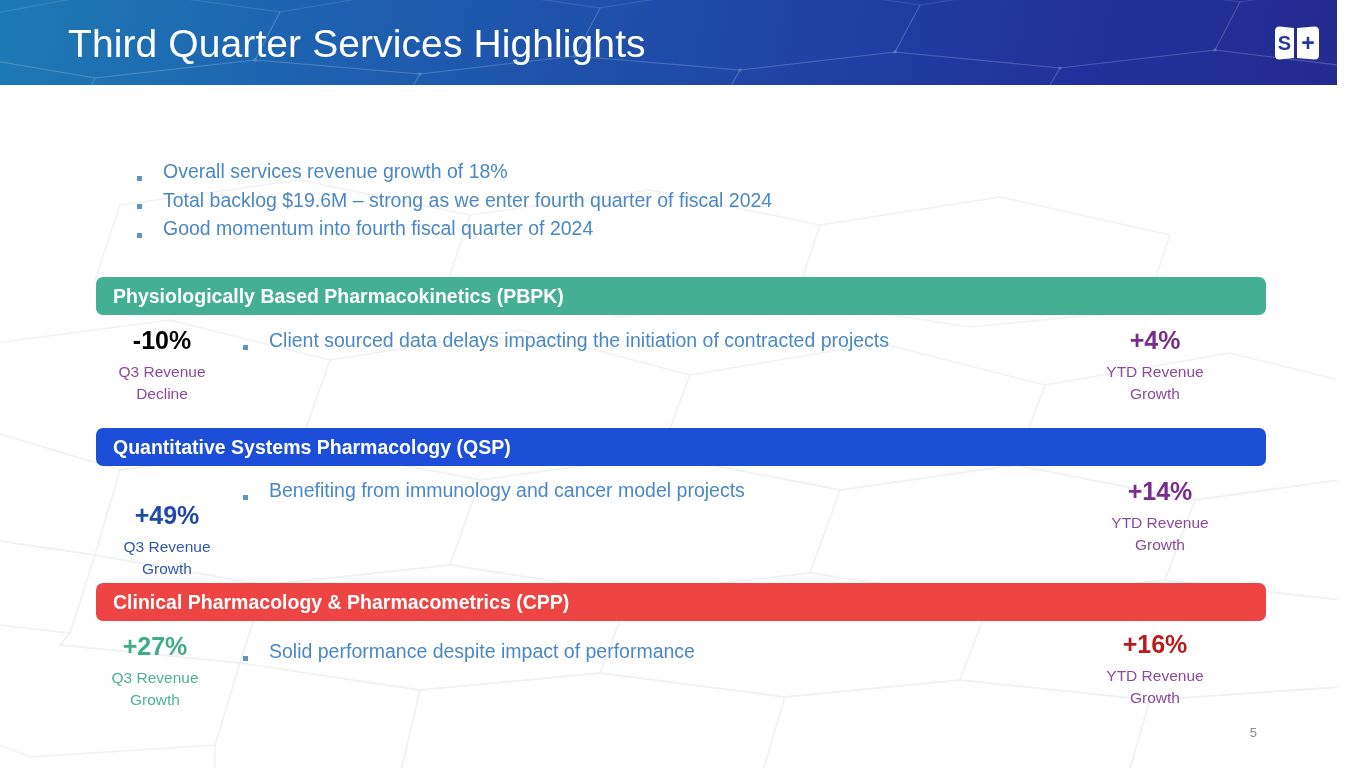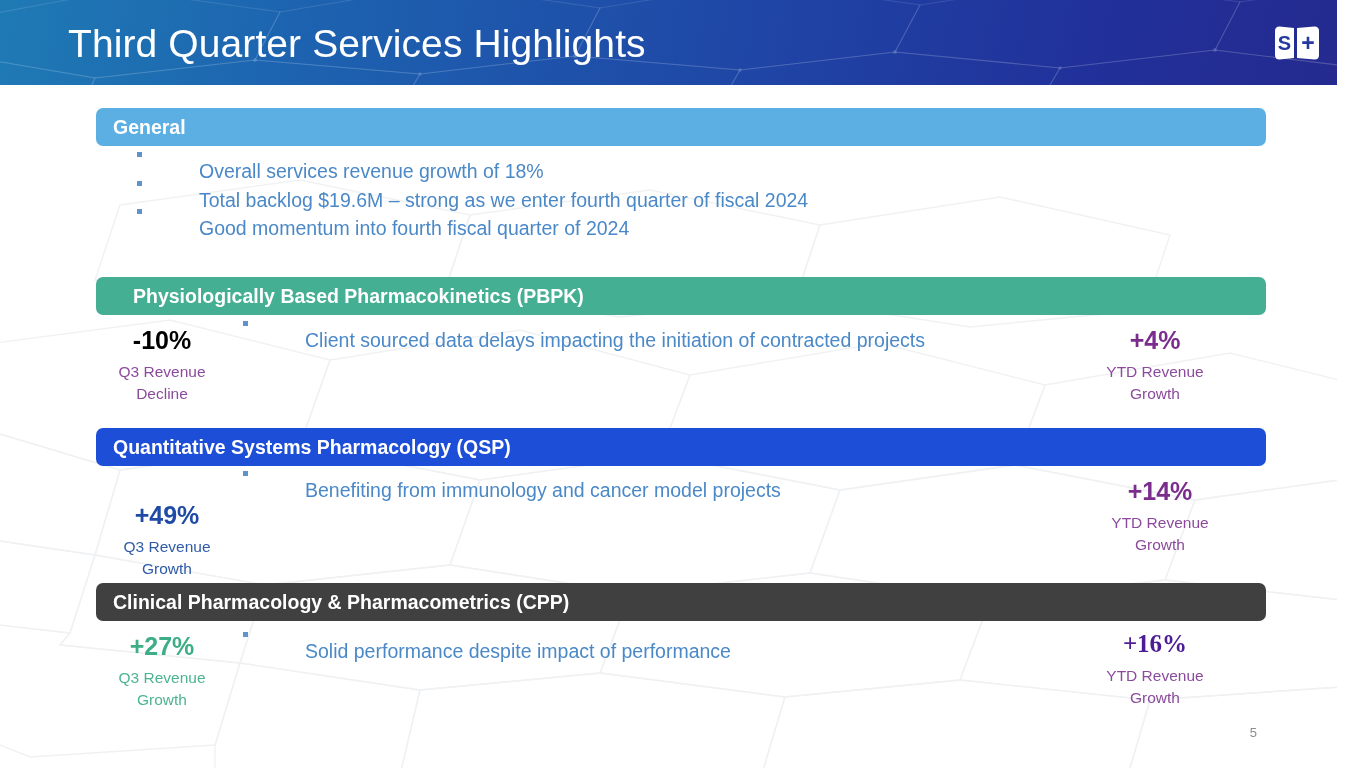--- a/index.html
+++ b/index.html
@@ -92,26 +92,25 @@
 
   
   .bullet-list {
     position: absolute;
     margin: 0;
     padding: 0;
     list-style: none;
   }
   .bullet-item {
     display: flex;
-    align-items: flex-start;
+    align-items: flex-end;
     font-size: 19.5px;
     color: #4a88c7;
     line-height: 28.5px;
     white-space: nowrap;
-    gap: 36px;
   }
   .bullet-marker {
     display: inline-block;
     width: 5px;
     height: 5px;
     background: #5f93cc;
     margin-right: 21px;
     flex: 0 0 auto;
     position: relative;
     top: -5px;
@@ -204,39 +203,36 @@
     <div class="slide-title">Third Quarter Services Highlights</div>
 
     <svg class="logo" viewBox="0 0 100 76">
       <path d="M6 14 Q6 5 15 5 L44 8 L44 68 L15 71 Q6 71 6 62 Z" fill="#ffffff"></path>
       <path d="M50 8 L85 5 Q94 5 94 14 L94 62 Q94 71 85 71 L50 68 Z" fill="#ffffff"></path>
       <text x="25" y="52" text-anchor="middle" font-family="'Liberation Sans', sans-serif" font-size="40" font-weight="bold" fill="#2338a0">S</text>
       <text x="72" y="54" text-anchor="middle" font-family="'Liberation Sans', sans-serif" font-size="46" font-weight="bold" fill="#2338a0">+</text>
     </svg>
   </div>
 
-  <div class="section-bar general" style="top:108px; background:#5cafe2;">
-    <span class="section-bar-title">General</span>
-  </div>
   <ul class="bullet-list" style="left:137px; top:157px;">
     <li class="bullet-item">
       <span class="bullet-marker"></span>
       <span>Overall services revenue growth of 18%</span>
     </li>
     <li class="bullet-item">
       <span class="bullet-marker"></span>
       <span>Total backlog $19.6M – strong as we enter fourth quarter of fiscal 2024</span>
     </li>
     <li class="bullet-item">
       <span class="bullet-marker"></span>
       <span>Good momentum into fourth fiscal quarter of 2024</span>
     </li>
   </ul>
 
-  <div class="section-bar" style="top:277px; background:#45af93;padding-left:20px;">
+  <div class="section-bar" style="top:277px; background:#45af93;">
     <span class="section-bar-title">Physiologically Based Pharmacokinetics (PBPK)</span>
   </div>
   <div class="metric" style="left:57px; top:325px;">
     <div class="metric-value" style="color:#000000;">-10%</div>
     <div class="metric-label" style="color:#8b4a9c;">
       <span>Q3 Revenue</span><br>
       <span>Decline</span>
     </div>
   </div>
   <ul class="bullet-list" style="left:243px; top:326px;">
@@ -270,38 +266,38 @@
     </li>
   </ul>
   <div class="metric" style="left:1055px; top:476px;">
     <div class="metric-value" style="color:#7b2d8e;">+14%</div>
     <div class="metric-label" style="color:#8b4a9c;">
       <span>YTD Revenue</span><br>
       <span>Growth</span>
     </div>
   </div>
 
-  <div class="section-bar" style="top:583px; background:#404040;">
+  <div class="section-bar" style="top:583px; background:#ef4444;">
     <span class="section-bar-title">Clinical Pharmacology &amp; Pharmacometrics (CPP)</span>
   </div>
-  <div class="metric" style="left:57px; top:631px;">
+  <div class="metric" style="left:50px; top:631px;">
     <div class="metric-value" style="color:#3dae85;">+27%</div>
     <div class="metric-label" style="color:#4cb48f;">
       <span>Q3 Revenue</span><br>
       <span>Growth</span>
     </div>
   </div>
   <ul class="bullet-list" style="left:243px; top:637px;">
     <li class="bullet-item">
       <span class="bullet-marker"></span>
       <span>Solid performance despite impact of performance</span>
     </li>
   </ul>
   <div class="metric" style="left:1050px; top:629px;">
-    <div class="metric-value" style="color:#4c1d95;font-family:Liberation Serif, serif;">+16%</div>
+    <div class="metric-value" style="color:#b91c1c;">+16%</div>
     <div class="metric-label" style="color:#8b4a9c;">
       <span>YTD Revenue</span><br>
       <span>Growth</span>
     </div>
   </div>
 
   <div class="page-number">5</div>
 
 </div>
 

